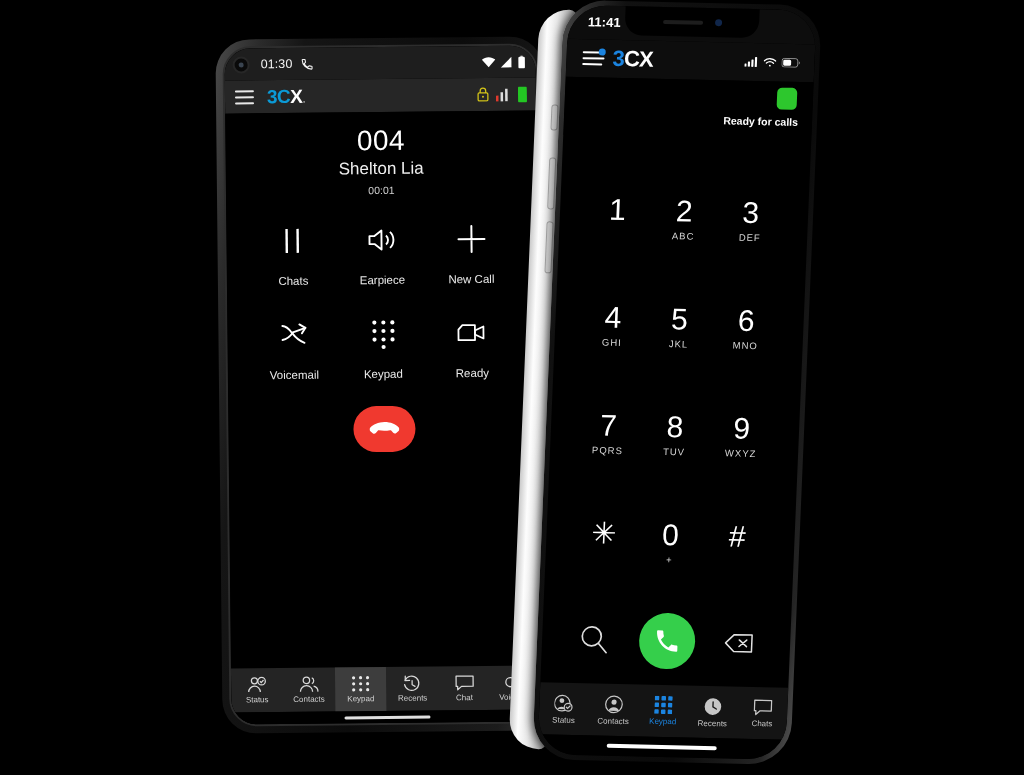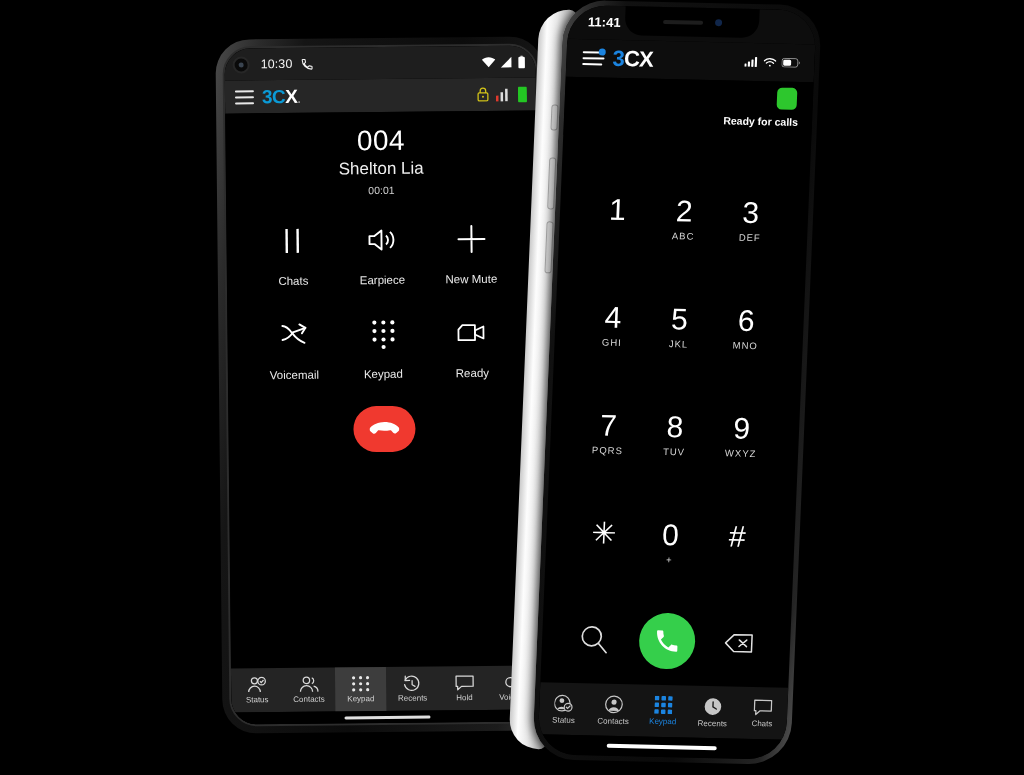--- a/index.html
+++ b/index.html
@@ -49,21 +49,21 @@
   .a-callglyph { margin-left: 8px; color: #f1f1f1; font-size: 12px; }
   .a-sb-right { margin-left: auto; display: flex; align-items: center; gap: 5px; }
 
   .a-appbar {
     height: 33px; background: #262626;
     display: flex; align-items: center; padding: 0 9px 0 10px;
     flex-shrink: 0;
   }
   .hamburger { width: 19px; display: flex; flex-direction: column; gap: 4px; }
   .hamburger span { display:block; height: 2px; background: #e8e8e8; border-radius: 1px; }
-  .logo3cx { margin-left: 8px; font-size: 19px; font-weight: 700; letter-spacing: -0.5px; line-height: 1; }
+  .logo3cx { margin-left: 13px; font-size: 19px; font-weight: 700; letter-spacing: -0.5px; line-height: 1; }
   .logo3cx .c3 { color: #0b9ad6; }
   .logo3cx .cw { color: #ffffff; }
   .logo3cx .dot { color: #8a8a8a; font-size: 12px; }
   .a-appbar-right { margin-left: auto; display: flex; align-items: center; gap: 7px; }
 
   .a-screen { flex: 1; background: #000; display: flex; flex-direction: column; position: relative; }
   .call-head { text-align: center; padding-top: 14px; }
   .call-num { color: #fff; font-size: 28px; font-weight: 400; letter-spacing: .5px; line-height: 1.05; }
   .call-name { color: #efefef; font-size: 17px; margin-top: 4px; }
   .call-dur { color: #d0d0d0; font-size: 10.5px; margin-top: 5px; }
@@ -211,21 +211,21 @@
 
 <div class="stage">
 
   <div class="android-phone">
     <div class="android-inner">
 
       <div class="a-statusbar">
         <span class="a-punchhole">
             <i></i>
           </span>
-        <span class="a-time">10:30</span>
+        <span class="a-time">01:30</span>
         <span class="a-callglyph">
           <svg width="13" height="13" viewBox="0 0 24 24" fill="none" stroke="#f1f1f1" stroke-width="2" stroke-linecap="round">
             <path d="M6.6 10.8c1.4 2.8 3.8 5.1 6.6 6.6l2.2-2.2c.3-.3.7-.4 1-.2 1.1.4 2.3.6 3.6.6.6 0 1 .4 1 1V20c0 .6-.4 1-1 1C10.6 21 3 13.4 3 4c0-.6.4-1 1-1h3.4c.6 0 1 .4 1 1 0 1.2.2 2.4.6 3.6.1.4 0 .7-.2 1z"></path>
           </svg>
         </span>
         <span class="a-sb-right">
           <span>
             <svg width="14" height="11" viewBox="0 0 24 18" fill="#fff">
                 <path d="M12 17.5 23.5 4.2C20.4 1.6 16.4 0 12 0S3.6 1.6.5 4.2z"></path>
               </svg>
@@ -305,21 +305,21 @@
             <span class="ctrl-lbl">Earpiece</span>
           </div>
 
 
           <div class="ctrl">
             <span class="ctrl-ico">
               <svg width="32" height="32" viewBox="0 0 32 32" stroke="#fff" stroke-width="2" stroke-linecap="round">
                   <path d="M16 3v26M3 16h26"></path>
                 </svg>
             </span>
-            <span class="ctrl-lbl">New Mute</span>
+            <span class="ctrl-lbl">New Call</span>
           </div>
 
 
           <div class="ctrl">
             <span class="ctrl-ico">
               <svg width="30" height="26" viewBox="0 0 30 26" fill="none" stroke="#fff" stroke-width="1.9" stroke-linecap="round" stroke-linejoin="round">
                 <path d="M3 4c4 0 7 3.5 9.5 7"></path>
                 <path d="M12.5 11C15.5 15 19 19 25 21"></path>
                 <path d="M3 18c5-1 8-4 10.5-7.5"></path>
                 <path d="M20 2.5 26 6l-3.5 5.5"></path>
@@ -410,21 +410,21 @@
                 <path d="M3.4 1.6v4.8h4.8"></path>
                 <path d="M11 6.5v4.7l3.2 1.9"></path>
             </svg>
             <span class="a-tab-lbl">Recents</span>
           </div>
 
           <div class="a-tab">
             <svg width="21" height="17" viewBox="0 0 22 19" fill="none" stroke="#d9d9d9" stroke-width="1.4" stroke-linejoin="round">
               <path d="M1.5 2.2h19v11.4h-13l-4.3 3.8v-3.8h-1.7z"></path>
             </svg>
-            <span class="a-tab-lbl">Hold</span>
+            <span class="a-tab-lbl">Chat</span>
           </div>
 
           <div class="a-tab">
             <svg width="24" height="17" viewBox="0 0 26 19" fill="none" stroke="#d9d9d9" stroke-width="1.4">
               <circle cx="6.5" cy="9.5" r="5"></circle>
                 <circle cx="19.5" cy="9.5" r="5"></circle>
                 <path d="M6.5 14.5h13"></path>
             </svg>
             <span class="a-tab-lbl">Voicemail</span>
           </div>

